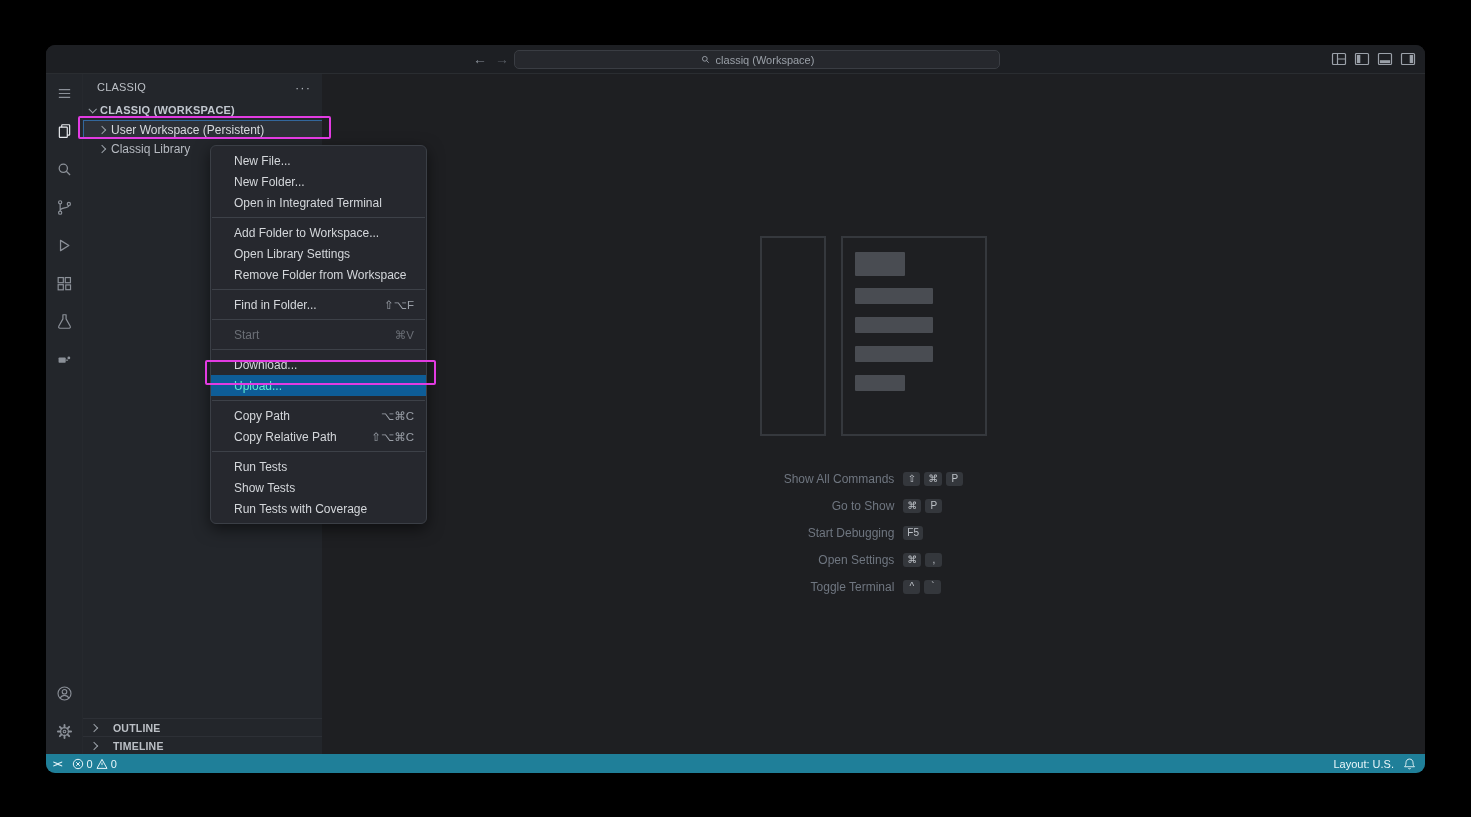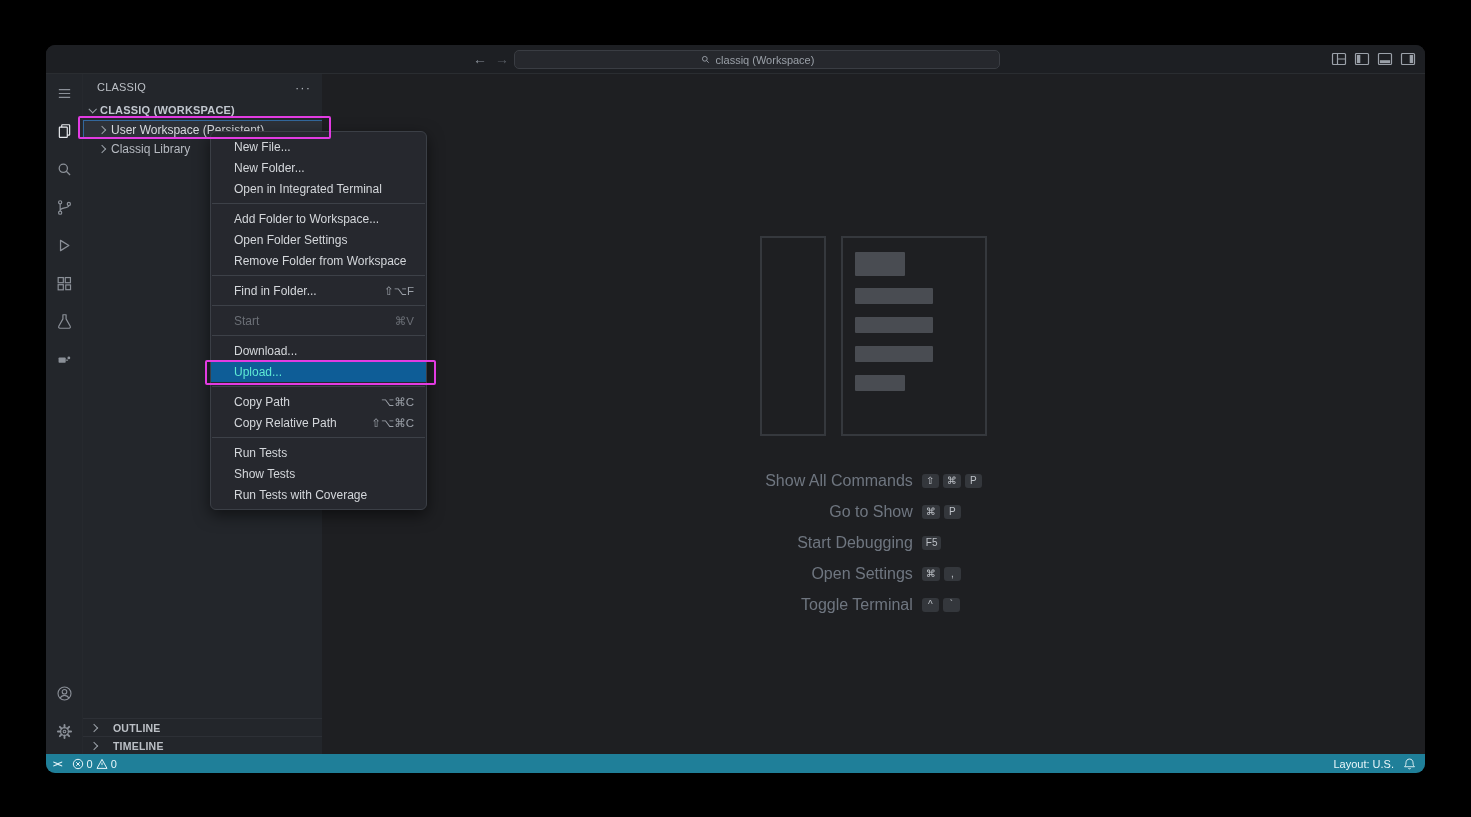--- a/index.html
+++ b/index.html
@@ -45,26 +45,26 @@
   
   .editor{position:absolute;left:276px;right:0;top:29px;bottom:19px;background:#1e1f22;display:flex;flex-direction:column;align-items:center;}
   .watermark-graphic{margin-top:162px;display:flex;gap:15px;width:227px;height:200px;}
   .wg-left{width:66px;height:200px;border:2px solid #35383d;box-sizing:border-box;}
   .wg-right{width:146px;height:200px;border:2px solid #35383d;box-sizing:border-box;padding:14px 0 0 12px;}
   .wg-bar{background:#494c52;border-radius:1px;}
   .wg-b1{width:50px;height:24px;margin-bottom:12px;}
   .wg-b2,.wg-b3,.wg-b4{width:78px;height:16px;margin-bottom:13px;}
   .wg-b5{width:50px;height:16px;}
   .shortcut-list{margin-top:36px;display:grid;grid-template-columns:auto auto;column-gap:9px;row-gap:13px;align-items:center;}
-  .sc-label{font-size:16px;color:#6f7680;text-align:right;}
+  .sc-label{font-size:12px;color:#6f7680;text-align:right;}
   .sc-keys{display:flex;gap:4px;}
   .kbd{background:#34373c;color:#bdc1c7;font-size:10px;line-height:14px;min-width:9px;text-align:center;padding:0 4px;border-radius:3px;display:inline-block;font-family:"Liberation Sans",sans-serif;}
   
   .context-menu{
-    position:absolute;left:164px;top:86px;width:217px;z-index:50;
+    position:absolute;left:164px;top:100px;width:217px;z-index:50;
     background:#26282e;border:1px solid #3b3f46;border-radius:6px;
     box-shadow:0 5px 16px rgba(0,0,0,.55);padding:4px 0;box-sizing:border-box;
   }
   .menu-item{height:21px;display:flex;align-items:center;justify-content:space-between;padding:0 12px 0 23px;font-size:12px;color:#d4d7db;white-space:nowrap;}
   .menu-item .mi-shortcut{color:#9ba0a8;font-size:11.5px;}
   .menu-item.disabled,.menu-item.disabled .mi-shortcut{color:#6b6f76;}
   .menu-item.selected{background:#0e5d97;color:#5eead4;}
   .menu-sep{height:1px;background:#3d4148;margin:4px 1px;}
   
   .statusbar{
@@ -274,21 +274,21 @@
       <span class="mi-label">New Folder...</span>
     </div>
     <div class="menu-item">
       <span class="mi-label">Open in Integrated Terminal</span>
     </div>
     <div class="menu-sep"></div>
     <div class="menu-item">
       <span class="mi-label">Add Folder to Workspace...</span>
     </div>
     <div class="menu-item">
-      <span class="mi-label">Open Folder Settings</span>
+      <span class="mi-label">Open Library Settings</span>
     </div>
     <div class="menu-item">
       <span class="mi-label">Remove Folder from Workspace</span>
     </div>
     <div class="menu-sep"></div>
     <div class="menu-item">
       <span class="mi-label">Find in Folder...</span>
       <span class="mi-shortcut">⇧⌥F</span>
     </div>
     <div class="menu-sep"></div>

